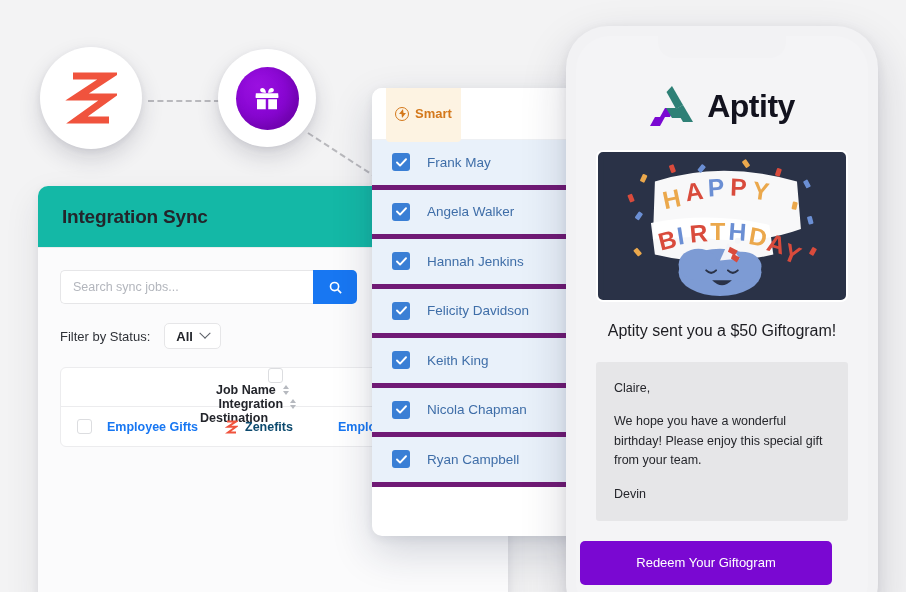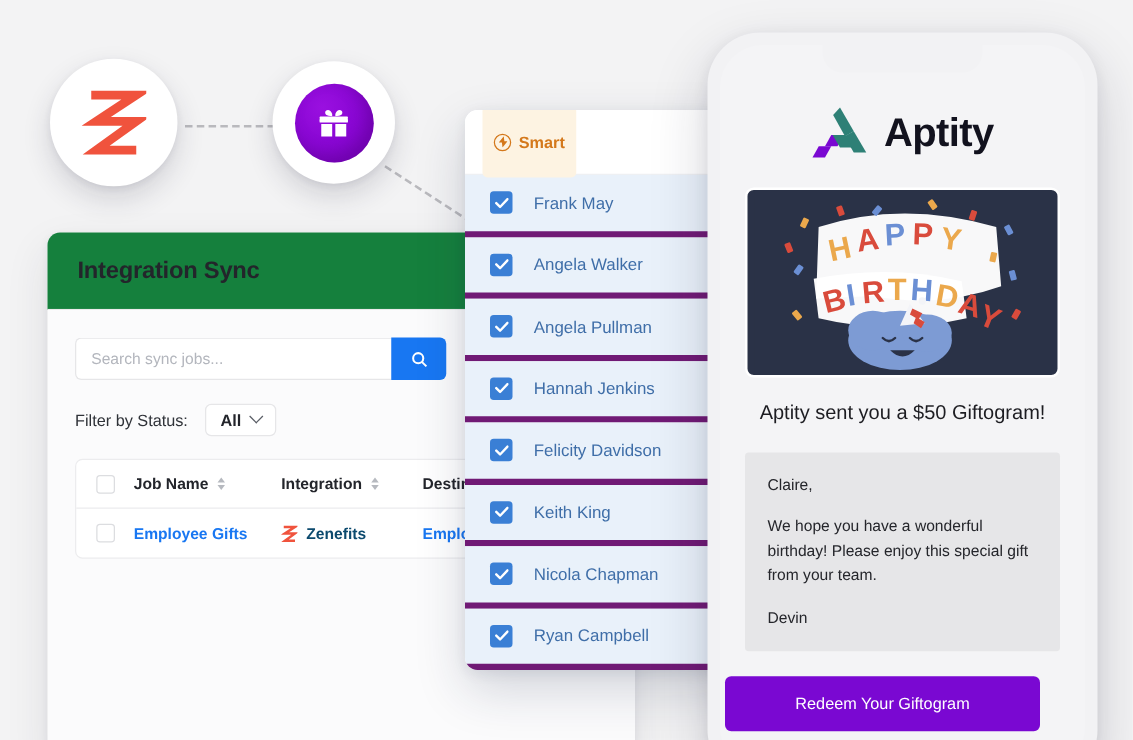--- a/index.html
+++ b/index.html
@@ -35,21 +35,21 @@
   }
 
   
   #sync-card {
     position: absolute; left: 38px; top: 186px; width: 470px; height: 420px;
     background: #fbfbfc; border-radius: 10px;
     box-shadow: 0 14px 34px rgba(35,35,60,.10), 0 2px 8px rgba(35,35,60,.06);
   }
   #sync-header {
     height: 62px; display: flex; align-items: center; padding: 0 24px;
-    border-bottom: 1px solid #ececed; background: #15803d; border-radius: 10px 10px 0 0;
+    border-bottom: 1px solid #ececed; background: #14b8a6; border-radius: 10px 10px 0 0;
   }
   #sync-title { font-size: 19px; font-weight: bold; color: #23252b; letter-spacing: -.2px; }
   #sync-body { padding: 22px 22px 0 22px; }
   .searchrow { display: flex; width: 297px; height: 34px; }
   #search-input {
     flex: 1; border: 1px solid #e6e6e8; border-right: none;
     border-radius: 5px 0 0 5px; background: #fff;
     padding: 0 12px; font-size: 12.5px; color: #3b3f47;
     font-family: "Liberation Sans", sans-serif; outline: none;
   }
@@ -64,21 +64,21 @@
     display: flex; align-items: center; gap: 8px;
     border: 1px solid #e6e6e8; background: #fff; border-radius: 5px;
     height: 26px; padding: 0 11px; font-size: 13px; color: #23252b; font-weight: bold;
   }
   .chev { width: 8px; height: 8px; border-right: 1.6px solid #5a5e66; border-bottom: 1.6px solid #5a5e66;
           transform: rotate(45deg) translate(-2px,-2px); }
 
   
   #sync-table { margin-top: 18px; border: 1px solid #ececee; border-radius: 6px; background: #fff; width: 430px; }
   .trow { display: flex; align-items: center; height: 39px; }
-  #thead { border-bottom: 1px solid #ececee; }
+  #thead { border-bottom: 1px solid #ececee; flex-direction: column; }
   .cell-check { width: 46px; display: flex; justify-content: center; }
   .box {
     width: 15px; height: 15px; border: 1.4px solid #dcdde0; border-radius: 3px; background: #fff;
   }
   .th { font-size: 12.5px; font-weight: bold; color: #23252b; display: flex; align-items: center; gap: 7px; }
   .c-job { width: 118px; }
   .c-int { width: 113px; }
   .c-dest { width: 150px; }
   .sorter { display: inline-flex; flex-direction: column; gap: 2px; }
   .sorter i { display: block; width: 0; height: 0; border-left: 3.5px solid transparent;
@@ -262,28 +262,20 @@
           </span>
           <span class="name-label">Frank May</span>
         </div>
         <div class="namerow">
           <span class="cbx">
             <svg width="11" height="9" viewBox="0 0 12 10">
               <path d="M1 5 L4.4 8.4 L11 1.4" fill="none" stroke="#fff" stroke-width="2.1" stroke-linecap="round" stroke-linejoin="round"></path>
             </svg>
           </span>
           <span class="name-label">Angela Walker</span>
-        </div>
-        <div class="namerow">
-          <span class="cbx">
-            <svg width="11" height="9" viewBox="0 0 12 10">
-              <path d="M1 5 L4.4 8.4 L11 1.4" fill="none" stroke="#fff" stroke-width="2.1" stroke-linecap="round" stroke-linejoin="round"></path>
-            </svg>
-          </span>
-          <span class="name-label">Angela Pullman</span>
         </div>
         <div class="namerow">
           <span class="cbx">
             <svg width="11" height="9" viewBox="0 0 12 10">
               <path d="M1 5 L4.4 8.4 L11 1.4" fill="none" stroke="#fff" stroke-width="2.1" stroke-linecap="round" stroke-linejoin="round"></path>
             </svg>
           </span>
           <span class="name-label">Hannah Jenkins</span>
         </div>
         <div class="namerow">

